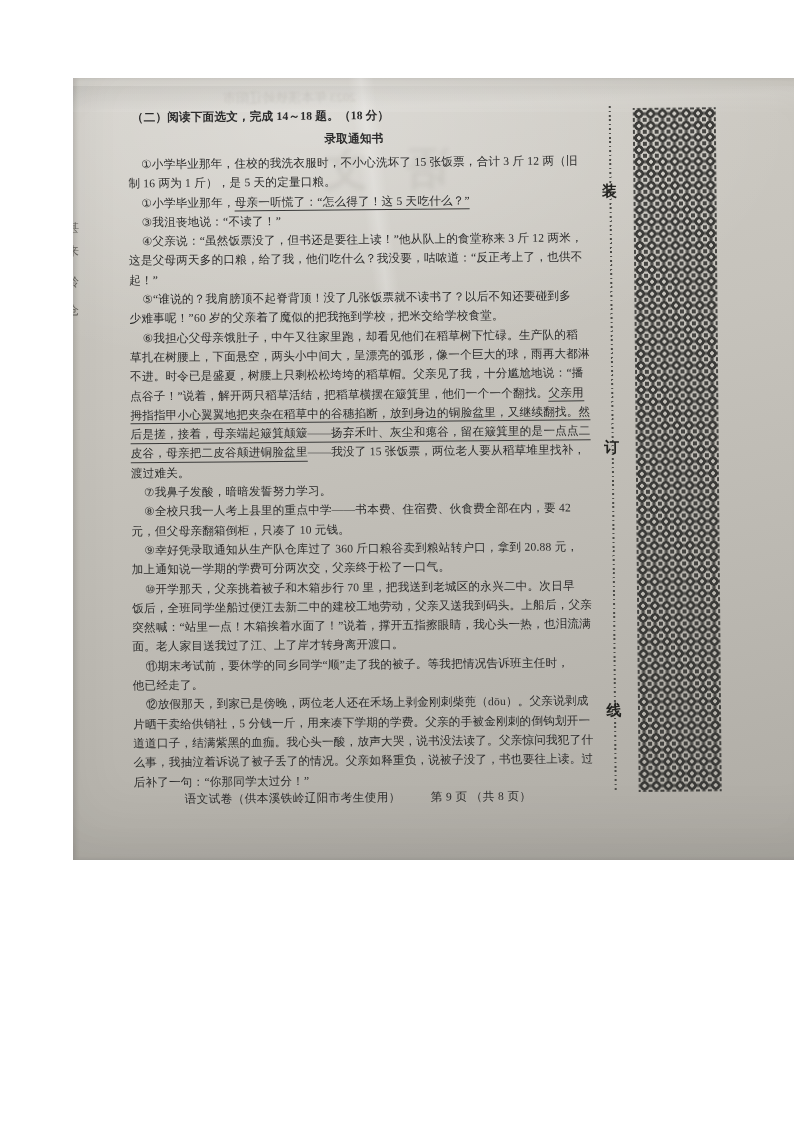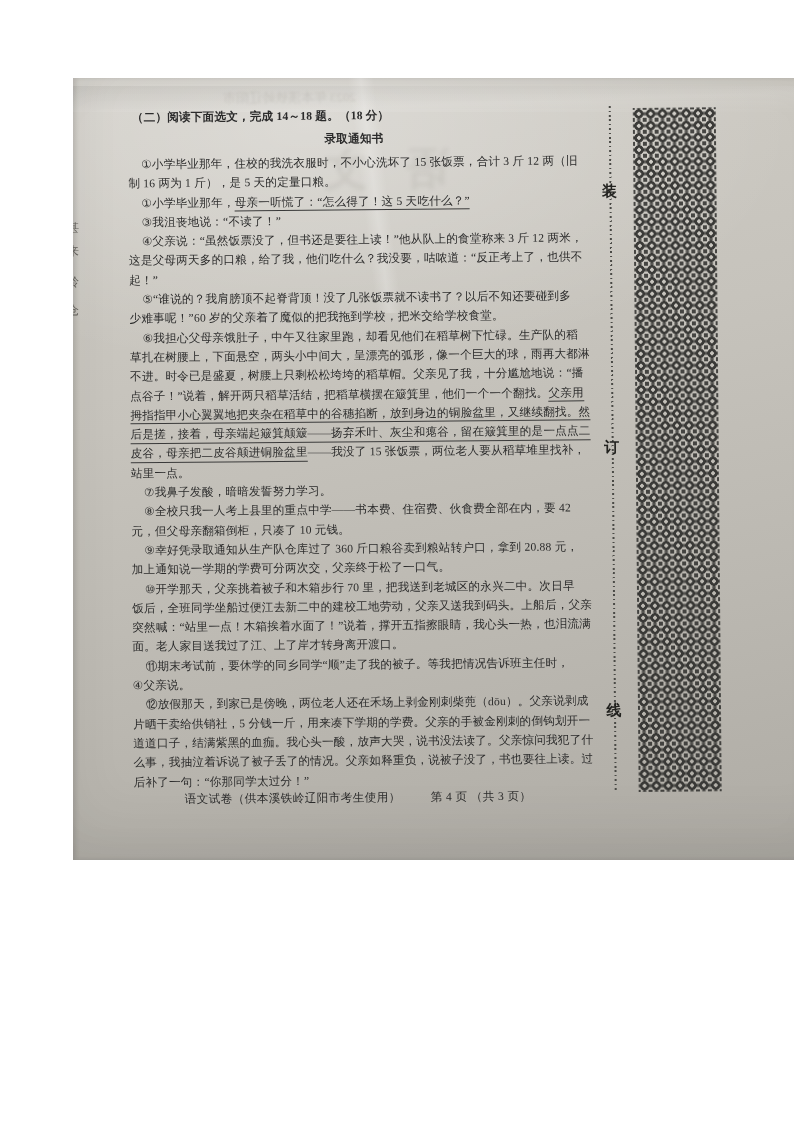--- a/index.html
+++ b/index.html
@@ -113,43 +113,43 @@
           <div class="pline"><span>起！”</span></div>
           <div class="pline ind"><span>⑤“谁说的？我肩膀顶不起脊背顶！没了几张饭票就不读书了？以后不知还要碰到多</span></div>
           <div class="pline"><span>少难事呢！”60 岁的父亲着了魔似的把我拖到学校，把米交给学校食堂。</span></div>
           <div class="pline ind"><span>⑥我担心父母亲饿肚子，中午又往家里跑，却看见他们在稻草树下忙碌。生产队的稻</span></div>
           <div class="pline"><span>草扎在树腰上，下面悬空，两头小中间大，呈漂亮的弧形，像一个巨大的球，雨再大都淋</span></div>
           <div class="pline"><span>不进。时令已是盛夏，树腰上只剩松松垮垮的稻草帽。父亲见了我，十分尴尬地说：“播</span></div>
           <div class="pline"><span>点谷子！”说着，解开两只稻草活结，把稻草横摆在簸箕里，他们一个一个翻找。</span><span class="u">父亲用</span></div>
           <div class="pline"><span class="u">拇指指甲小心翼翼地把夹杂在稻草中的谷穗掐断，放到身边的铜脸盆里，又继续翻找。然</span></div>
           <div class="pline"><span class="u">后是搓，接着，母亲端起簸箕颠簸——扬弃禾叶、灰尘和瘪谷，留在簸箕里的是一点点二</span></div>
           <div class="pline"><span class="u">皮谷，母亲把二皮谷颠进铜脸盆里</span><span>——我没了 15 张饭票，两位老人要从稻草堆里找补，</span></div>
-          <div class="pline"><span>站里一点。</span></div>
+          <div class="pline"><span>渡过难关。</span></div>
           <div class="pline ind"><span>⑦我鼻子发酸，暗暗发誓努力学习。</span></div>
           <div class="pline ind"><span>⑧全校只我一人考上县里的重点中学——书本费、住宿费、伙食费全部在内，要 42</span></div>
           <div class="pline"><span>元，但父母亲翻箱倒柜，只凑了 10 元钱。</span></div>
           <div class="pline ind"><span>⑨幸好凭录取通知从生产队仓库过了 360 斤口粮谷卖到粮站转户口，拿到 20.88 元，</span></div>
           <div class="pline"><span>加上通知说一学期的学费可分两次交，父亲终于松了一口气。</span></div>
           <div class="pline ind"><span>⑩开学那天，父亲挑着被子和木箱步行 70 里，把我送到老城区的永兴二中。次日早</span></div>
           <div class="pline"><span>饭后，全班同学坐船过便江去新二中的建校工地劳动，父亲又送我到码头。上船后，父亲</span></div>
           <div class="pline"><span>突然喊：“站里一点！木箱挨着水面了！”说着，撑开五指擦眼睛，我心头一热，也泪流满</span></div>
           <div class="pline"><span>面。老人家目送我过了江、上了岸才转身离开渡口。</span></div>
           <div class="pline ind"><span>⑪期末考试前，要休学的同乡同学“顺”走了我的被子。等我把情况告诉班主任时，</span></div>
-          <div class="pline"><span>④父亲说。</span></div>
+          <div class="pline"><span>他已经走了。</span></div>
           <div class="pline ind"><span>⑫放假那天，到家已是傍晚，两位老人还在禾场上剥金刚刺柴蔸（dōu）。父亲说剥成</span></div>
           <div class="pline"><span>片晒干卖给供销社，5 分钱一斤，用来凑下学期的学费。父亲的手被金刚刺的倒钩划开一</span></div>
           <div class="pline"><span>道道口子，结满紫黑的血痂。我心头一酸，放声大哭，说书没法读了。父亲惊问我犯了什</span></div>
           <div class="pline"><span>么事，我抽泣着诉说了被子丢了的情况。父亲如释重负，说被子没了，书也要往上读。过</span></div>
           <div class="pline"><span>后补了一句：“你那同学太过分！”</span></div>
         </div>
     </div>
 
     <div class="pfooter">
       <span>语文试卷（供本溪铁岭辽阳市考生使用）</span>
-      <span>第 4 页 （共 3 页）</span>
+      <span>第 9 页 （共 8 页）</span>
     </div>
 
     <div class="bindline"></div>
     <div>
         <div class="bindchar" style="top: 106px;">装</div>
         <div class="bindchar" style="top: 362px;">订</div>
         <div class="bindchar" style="top: 625px;">线</div>
       </div>
 
     <div class="rosettes"></div>

